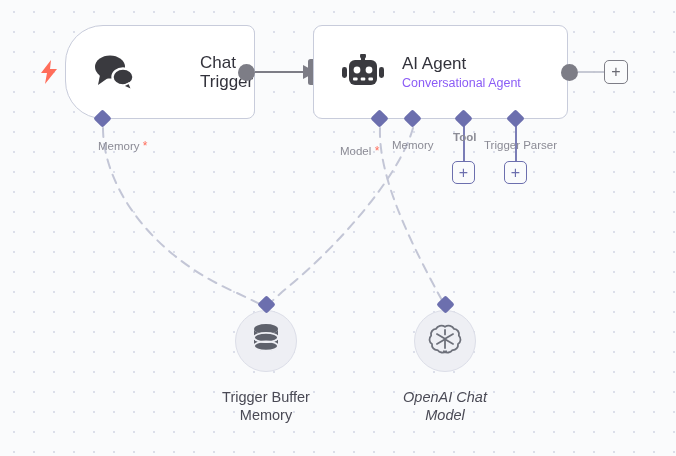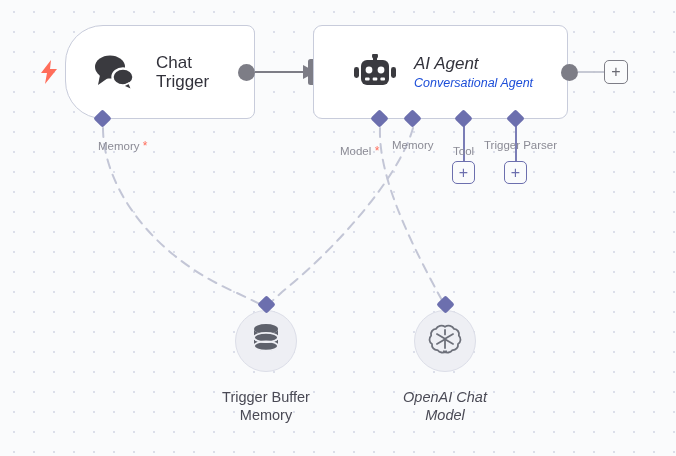--- a/index.html
+++ b/index.html
@@ -60,21 +60,21 @@
     line-height: 1.12;
   }
   .node-title {
     font-size: 17px;
     color: #32323b;
     font-weight: 400;
     white-space: pre-line;
   }
   .node-subtitle {
     font-size: 12.5px;
-    color: #1d4ed8;
+    color: #8b5cf6;
     margin-top: 2px;
   }
 
   
   .round-node {
     position: absolute;
     width: 62px;
     height: 62px;
     border-radius: 50%;
     background: #eeeff4;
@@ -182,21 +182,21 @@
     <line x1="464" y1="122" x2="464" y2="162" stroke="#6c6fae" stroke-width="1.8"></line>
     <line x1="516" y1="122" x2="516" y2="162" stroke="#6c6fae" stroke-width="1.8"></line>
   </svg>
 
   <div class="bolt" style="left:41px; top:60px;">
     <svg width="16" height="24" viewBox="0 0 16 24" xmlns="http://www.w3.org/2000/svg">
       <polygon points="10,0 0,13 6,13 4,24 16,9 9,9" fill="#ff6d5a"></polygon>
     </svg>
   </div>
 
-  <div class="node trigger" style="left:65px; top:25px; width:190px; height:94px; padding-left:26px;">
+  <div class="node trigger" style="left:65px; top:25px; width:190px; height:94px; padding-left:26px;gap:44px;">
     <div class="node-icon" style="margin-right:18px;">
       <svg width="46" height="38" viewBox="0 0 46 38" xmlns="http://www.w3.org/2000/svg">
         <ellipse cx="18" cy="14" rx="15" ry="11.5" fill="#3a3a3f"></ellipse>
         <polygon points="8,22 6,32 16,25" fill="#3a3a3f"></polygon>
         <ellipse cx="31" cy="24" rx="10.5" ry="8.5" fill="#3a3a3f" stroke="#ffffff" stroke-width="2.4"></ellipse>
         <polygon points="37,30 40,37 31,33" fill="#3a3a3f" stroke="#ffffff" stroke-width="1.6"></polygon>
       </svg>
     </div>
     <div class="node-text">
       <span class="node-title">Chat
@@ -206,21 +206,21 @@
 
   <div class="out-dot" style="left:238px; top:64px;"></div>
 
   <div class="diamond" style="left:96px; top:112px;"></div>
   <div class="port-label" style="left:73px; top:139px;margin-left:25px;">
     <span>Memory</span><span class="req-star"> *</span>
   </div>
 
   <div class="in-port" style="left:308px; top:59px;"></div>
 
-  <div class="node standard" style="left:313px; top:25px; width:255px; height:94px; padding-left:40px;font-style:italic;">
+  <div class="node standard" style="left:313px; top:25px; width:255px; height:94px; padding-left:28px;">
     <div class="node-icon" style="margin-right:18px;">
       <svg width="42" height="36" viewBox="0 0 42 36" xmlns="http://www.w3.org/2000/svg">
         <rect x="19" y="0" width="4" height="7" fill="#3a3a3f"></rect>
         <circle cx="21" cy="2" r="3" fill="#3a3a3f"></circle>
         <rect x="7" y="6" width="28" height="25" rx="6" fill="#3a3a3f"></rect>
         <rect x="0" y="13" width="5" height="11" rx="2.4" fill="#3a3a3f"></rect>
         <rect x="37" y="13" width="5" height="11" rx="2.4" fill="#3a3a3f"></rect>
         <circle cx="15" cy="16" r="3.4" fill="#ffffff"></circle>
         <circle cx="27" cy="16" r="3.4" fill="#ffffff"></circle>
         <rect x="11" y="23.5" width="4.6" height="3" rx="1" fill="#ffffff"></rect>
@@ -242,21 +242,21 @@
 
   <div class="diamond" style="left:373px; top:112px;"></div>
   <div class="port-label" style="left:340px; top:144px;">
     <span>Model</span><span class="req-star"> *</span>
   </div>
 
   <div class="diamond" style="left:406px; top:112px;"></div>
   <div class="port-label" style="left:392px; top:139px;">Memory</div>
 
   <div class="diamond" style="left:457px; top:112px;"></div>
-  <div class="port-label" style="left:453px; top:145px;">Tool</div>
+  <div class="port-label" style="left:453px; top:131px;font-weight:bold;">Tool</div>
   <div class="plus-btn purple" style="left:452px; top:161px;">
     <span>+</span>
   </div>
 
   <div class="diamond" style="left:509px; top:112px;"></div>
   <div class="port-label" style="left:484px; top:139px;">Trigger Parser</div>
   <div class="plus-btn purple" style="left:504px; top:161px;">
     <span>+</span>
   </div>
 

